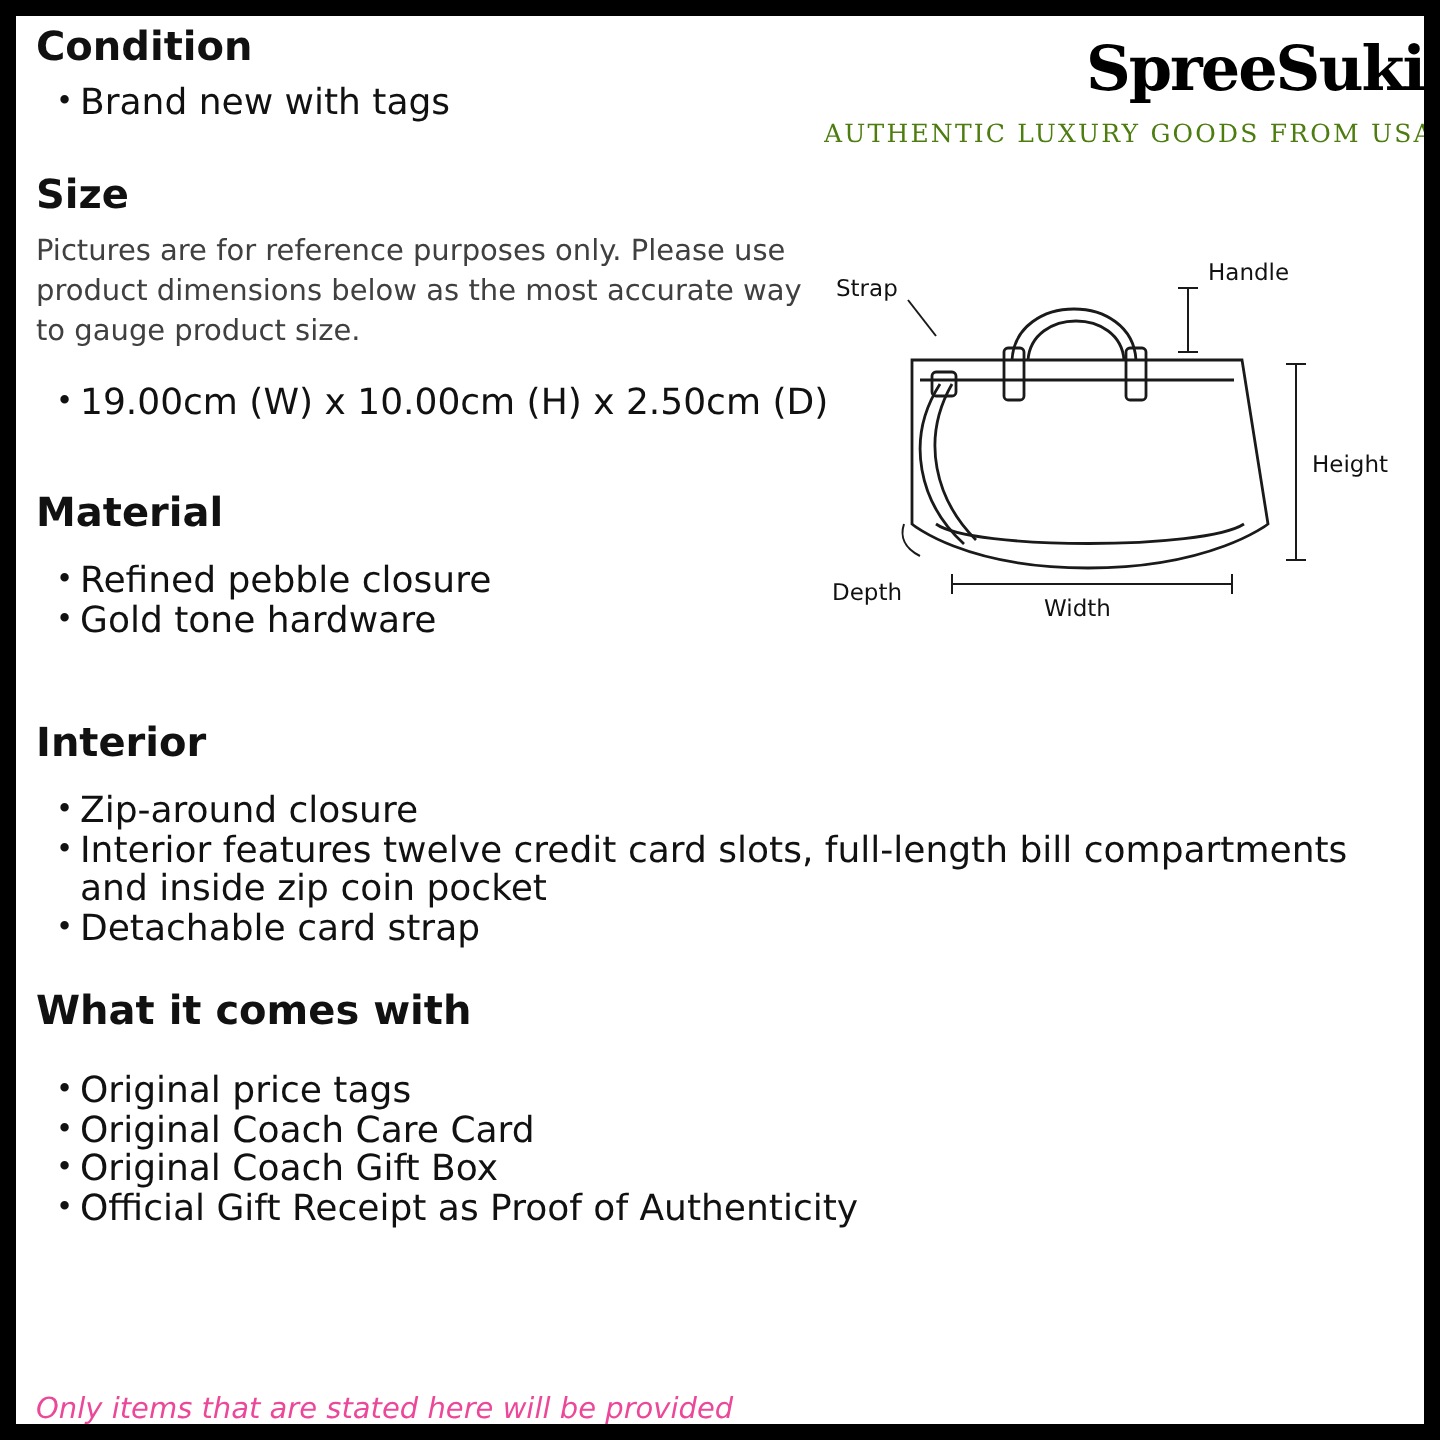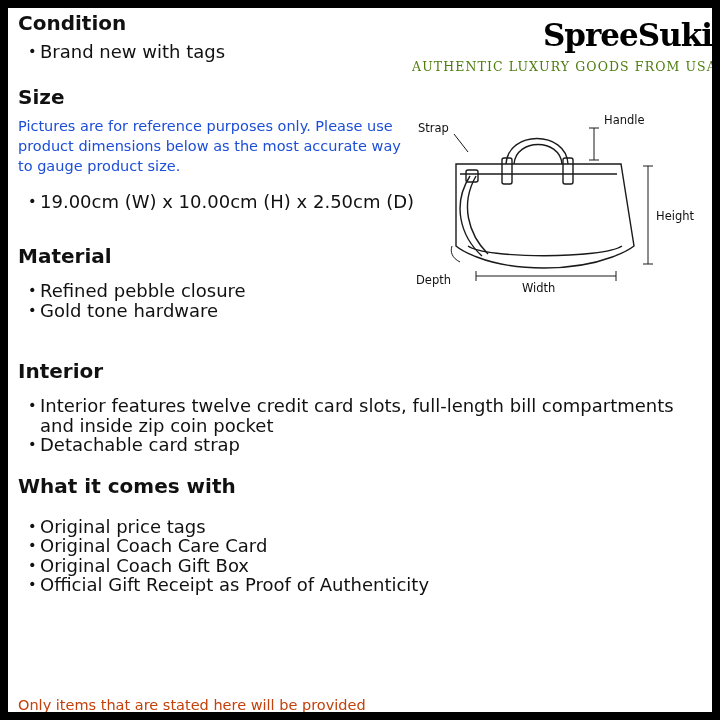--- a/index.html
+++ b/index.html
@@ -31,21 +31,21 @@
   h2.section {
     font-size: 20px;
     font-weight: bold;
     color: #111111;
     margin: 0;
     padding: 0;
     line-height: 18px;
   }
   .para {
     font-size: 14.5px;
-    color: #1d4ed8;
+    color: #404040;
     line-height: 20px;
     margin: 0;
     padding: 0;
   }
   ul.bullets {
     list-style: none;
     margin: 0;
     padding: 0;
   }
   ul.bullets li {
@@ -92,32 +92,33 @@
     color: #4d7c0f;
     letter-spacing: 1.1px;
     line-height: 16px;
     white-space: nowrap;
     margin-top: 1px;
   }
   
   .diagram {
     position: absolute;
     left: 408px;
-    top: 88px;
+    top: 104px;
     width: 290px;
     height: 200px;
   }
   .diagram svg { display: block; }
   .last-line {
     position: absolute;
     left: 10px;
     top: 688px;
     font-size: 14.5px;
-    color: #c2410c;
+    color: #ec4899;
     line-height: 18px;
+    font-style: italic;
   }
 </style>
 </head>
 <body>
 
 <div class="page">
 
   <div class="logo-wrap">
     <div class="logo-main">SpreeSuki</div>
     <div class="logo-sub">AUTHENTIC  LUXURY  GOODS  FROM  USA</div>
@@ -196,20 +197,21 @@
       <li>Refined pebble closure</li>
       <li>Gold tone hardware</li>
     </ul>
 
     <div class="gap-lg"></div>
     <div class="gap-md"></div>
 
     <h2 class="section">Interior</h2>
     <div class="gap-md"></div>
     <ul class="bullets">
+      <li>Zip-around closure</li>
       <li>Interior features twelve credit card slots, full-length bill compartments and inside zip coin pocket</li>
       <li>Detachable card strap</li>
     </ul>
 
     <div class="gap-md"></div>
     <div class="gap-xs"></div>
 
     <h2 class="section">What it comes with</h2>
     <div class="gap-md"></div>
     <div class="gap-xs"></div>

